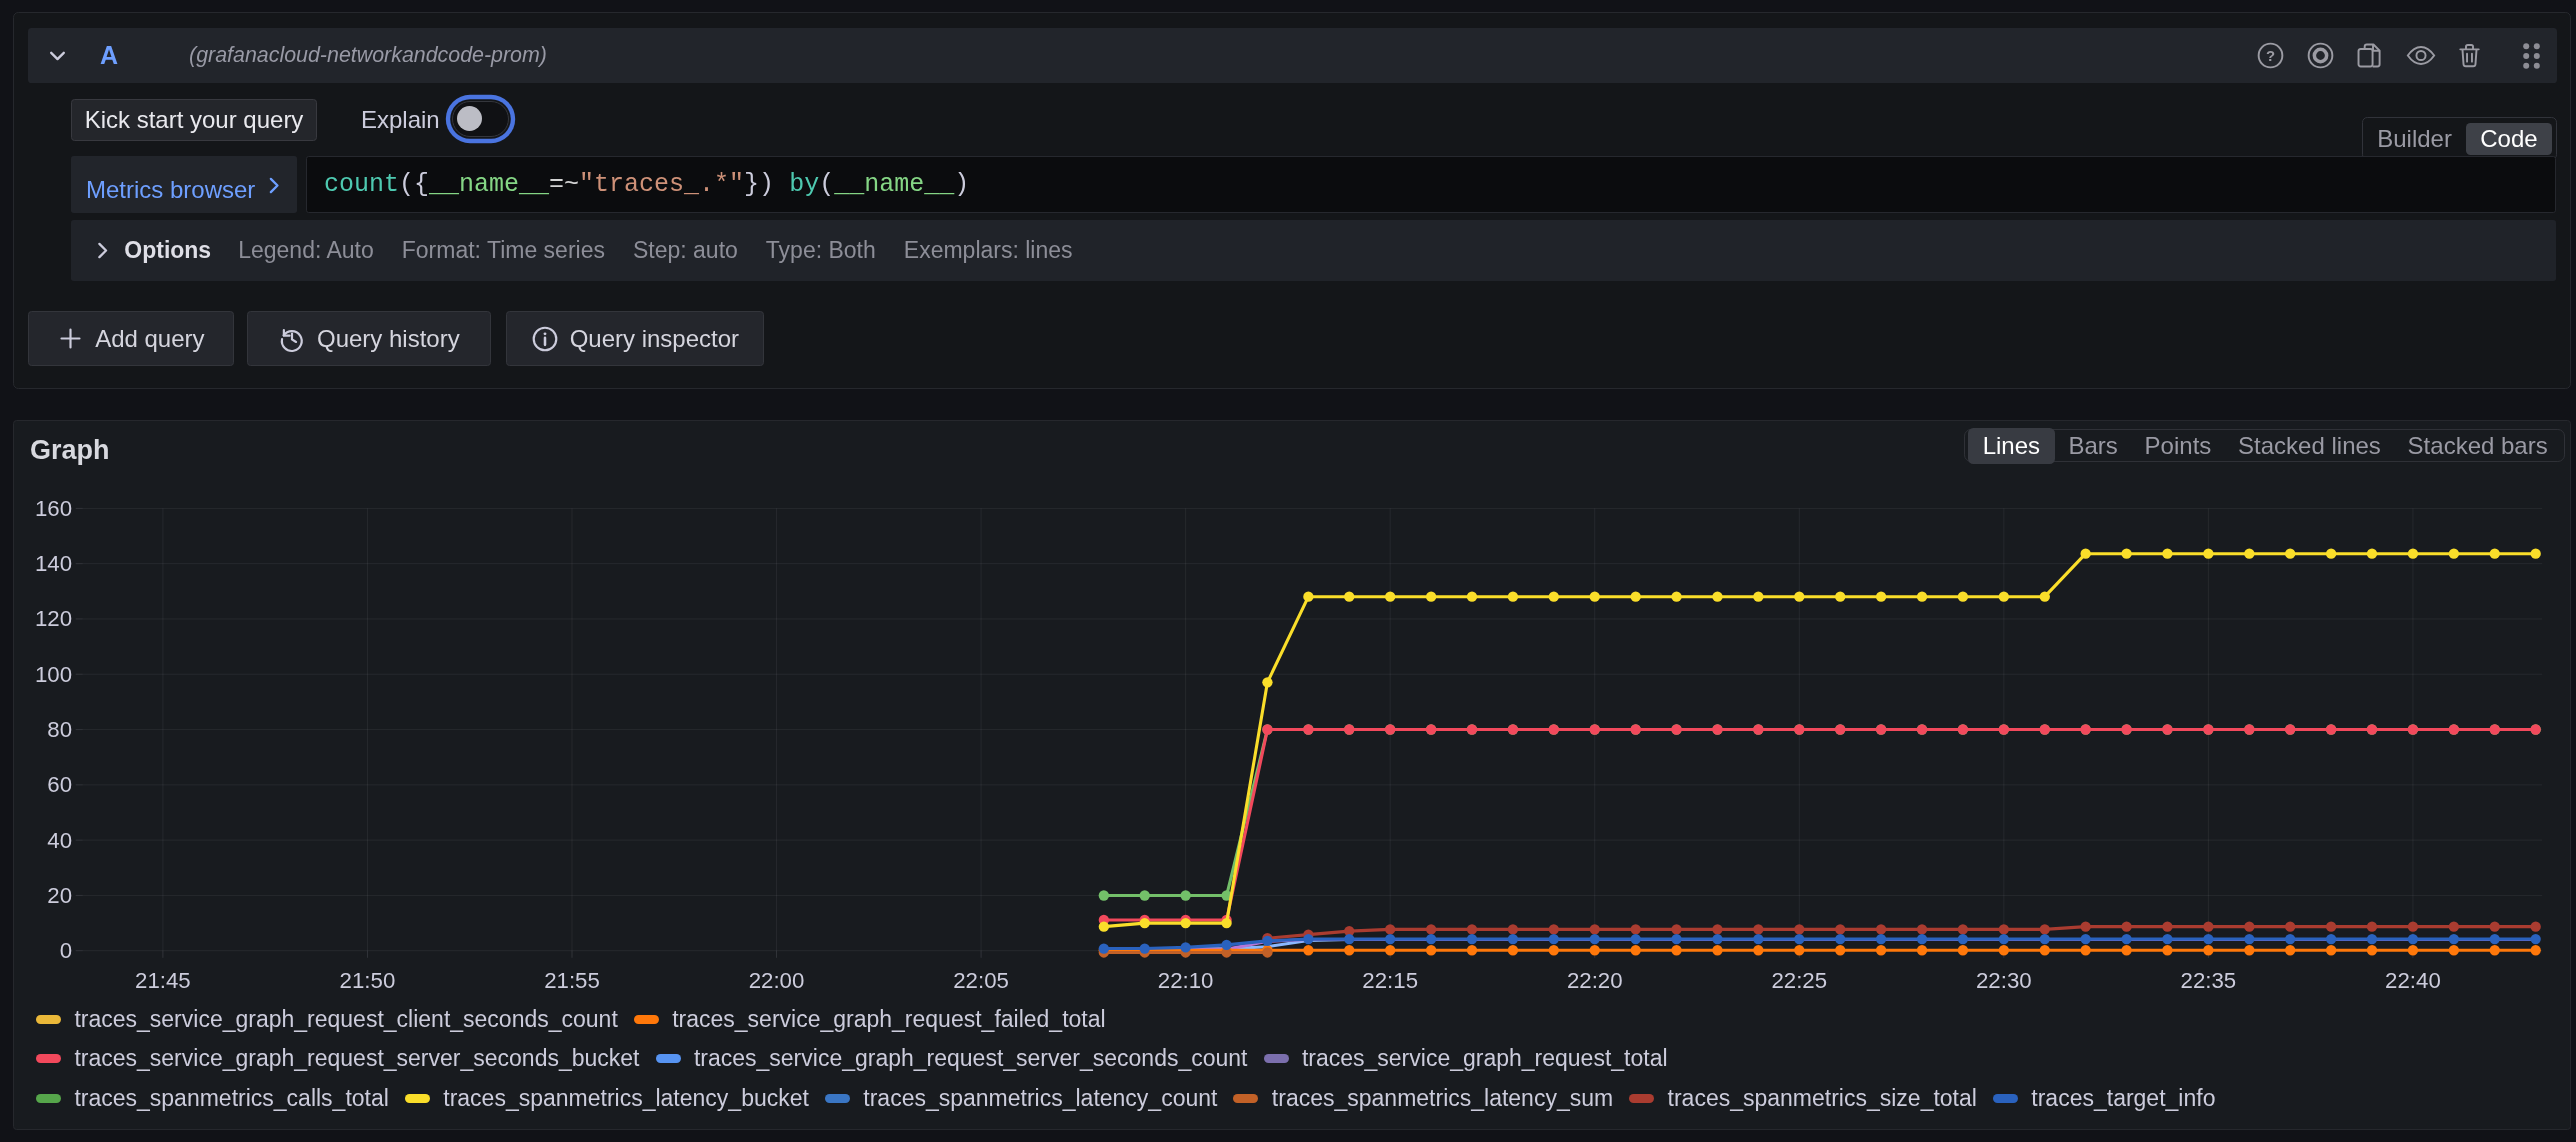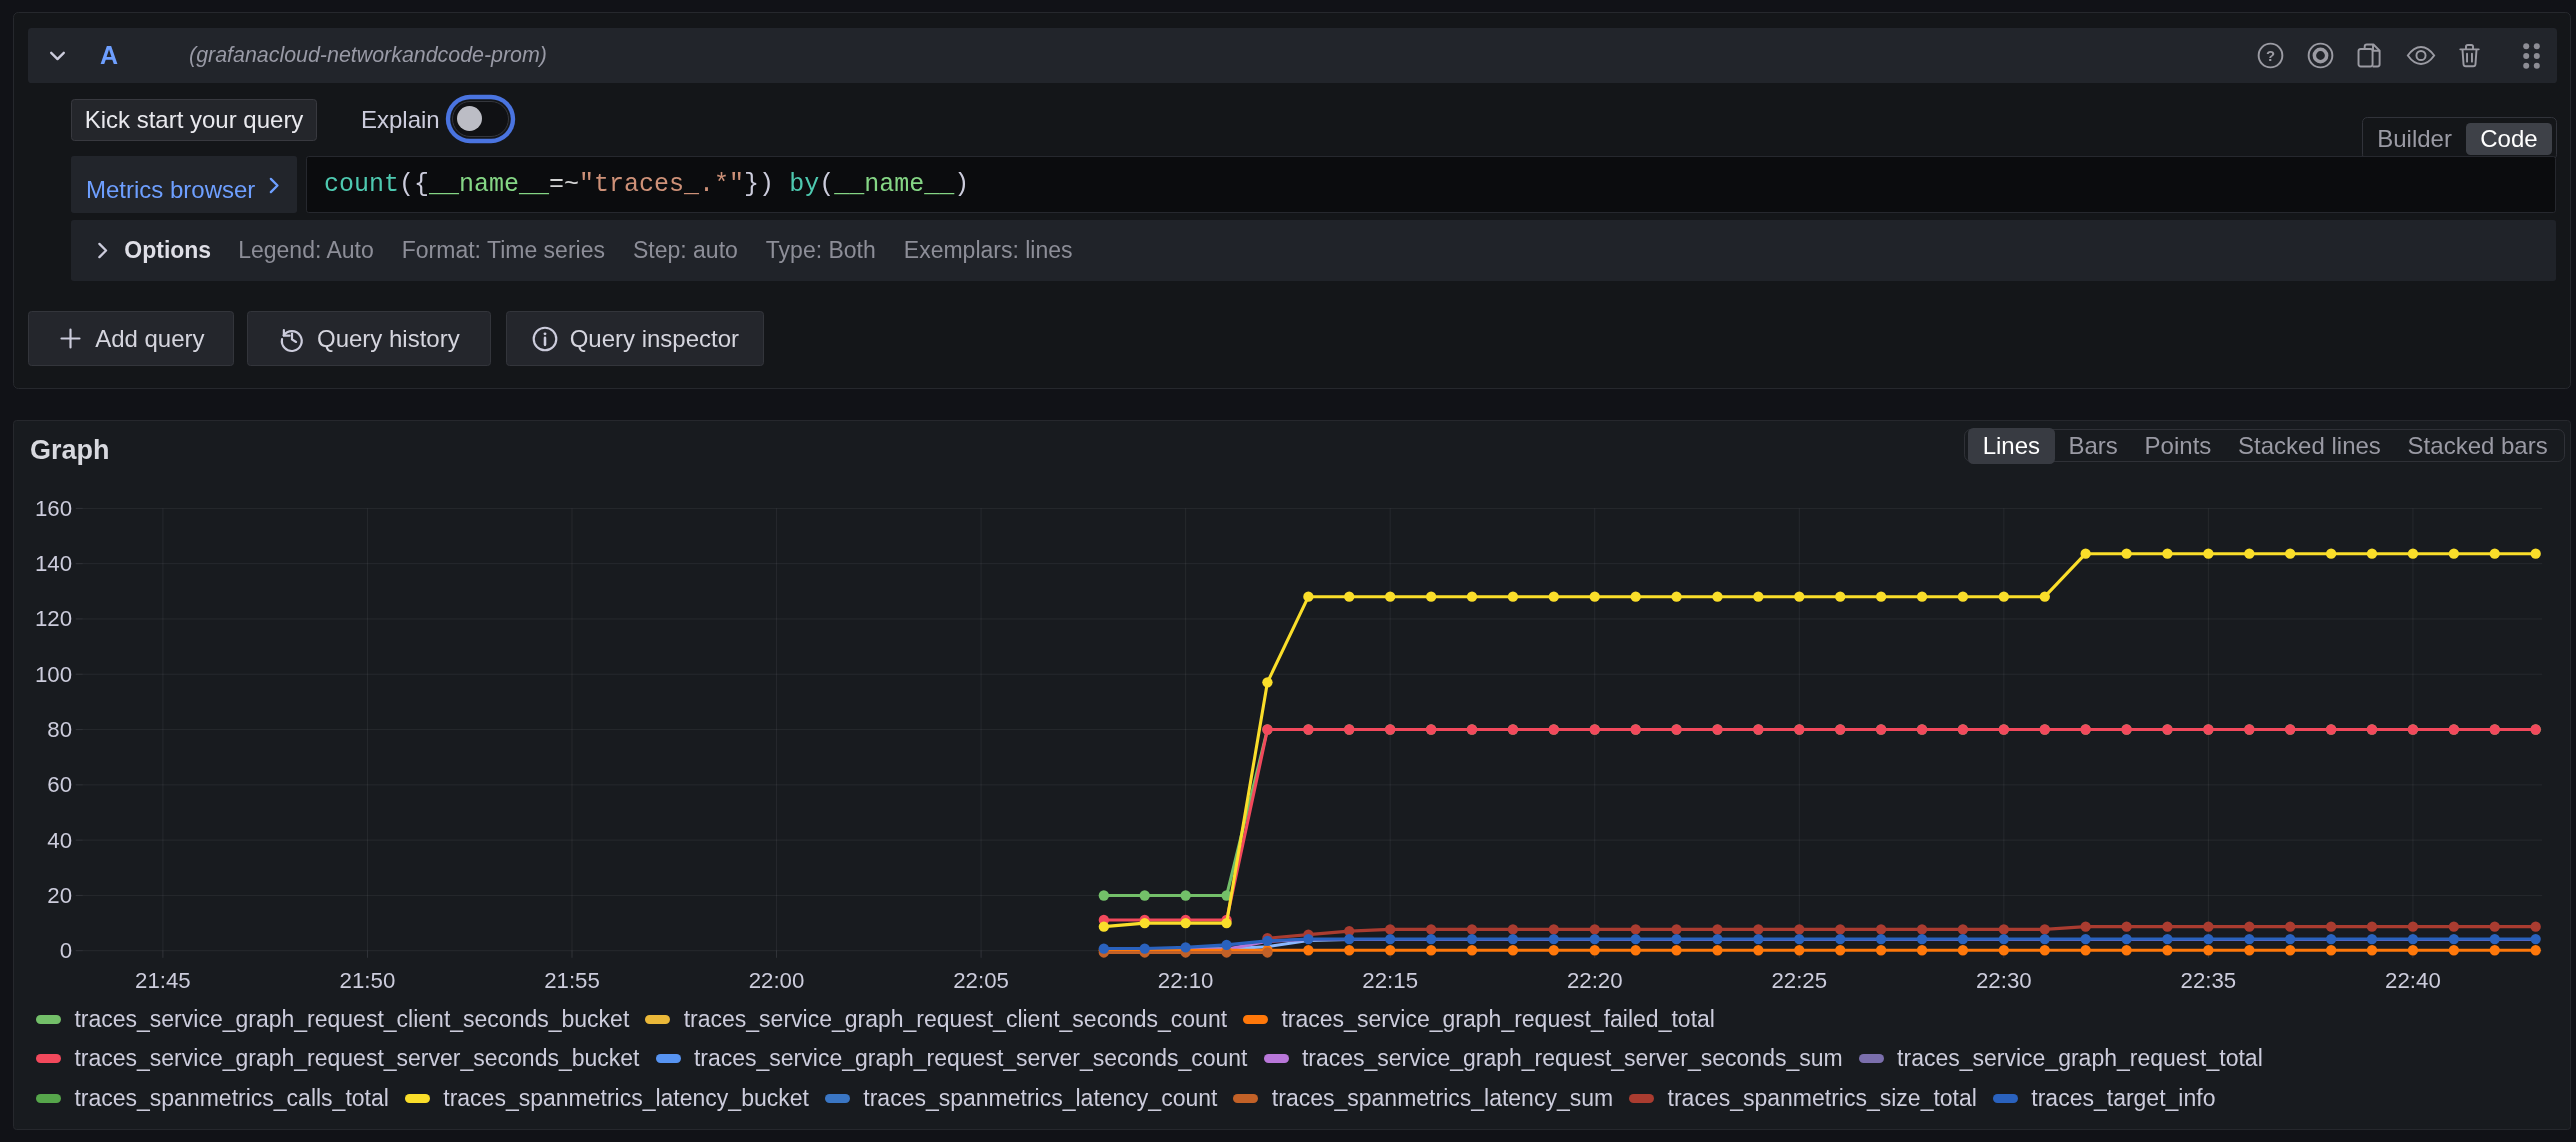--- a/index.html
+++ b/index.html
@@ -462,28 +462,26 @@
     <circle cx="2572.9" cy="1055.0" r="5.8" fill="#2A62BE"></circle>
     <circle cx="2618.9" cy="1055.0" r="5.8" fill="#2A62BE"></circle>
     <circle cx="2664.8" cy="1055.0" r="5.8" fill="#2A62BE"></circle>
     <circle cx="2710.8" cy="1055.0" r="5.8" fill="#2A62BE"></circle>
     <circle cx="2756.8" cy="1055.0" r="5.8" fill="#2A62BE"></circle>
     <circle cx="2802.7" cy="1055.0" r="5.8" fill="#2A62BE"></circle>
     <circle cx="2848.7" cy="1055.0" r="5.8" fill="#2A62BE"></circle>
 
 </svg>
 <div class="lrow" style="top:1000px">
-    <span class="li"><i style="background:#73BF69"></i>traces_service_graph_request_client_seconds_bucket</span>
     <span class="li"><i style="background:#EAB839"></i>traces_service_graph_request_client_seconds_count</span>
     <span class="li"><i style="background:#FF780A"></i>traces_service_graph_request_failed_total</span>
   </div>
 <div class="lrow" style="top:1039px">
     <span class="li"><i style="background:#F2495C"></i>traces_service_graph_request_server_seconds_bucket</span>
     <span class="li"><i style="background:#5794F2"></i>traces_service_graph_request_server_seconds_count</span>
-    <span class="li"><i style="background:#B877D9"></i>traces_service_graph_request_server_seconds_sum</span>
     <span class="li"><i style="background:#7B6FAD"></i>traces_service_graph_request_total</span>
   </div>
 <div class="lrow" style="top:1079px">
     <span class="li"><i style="background:#56A64B"></i>traces_spanmetrics_calls_total</span>
     <span class="li"><i style="background:#FADE2A"></i>traces_spanmetrics_latency_bucket</span>
     <span class="li"><i style="background:#3A76C4"></i>traces_spanmetrics_latency_count</span>
     <span class="li"><i style="background:#C26127"></i>traces_spanmetrics_latency_sum</span>
     <span class="li"><i style="background:#AA3C30"></i>traces_spanmetrics_size_total</span>
     <span class="li"><i style="background:#2A62BE"></i>traces_target_info</span>
   </div>

